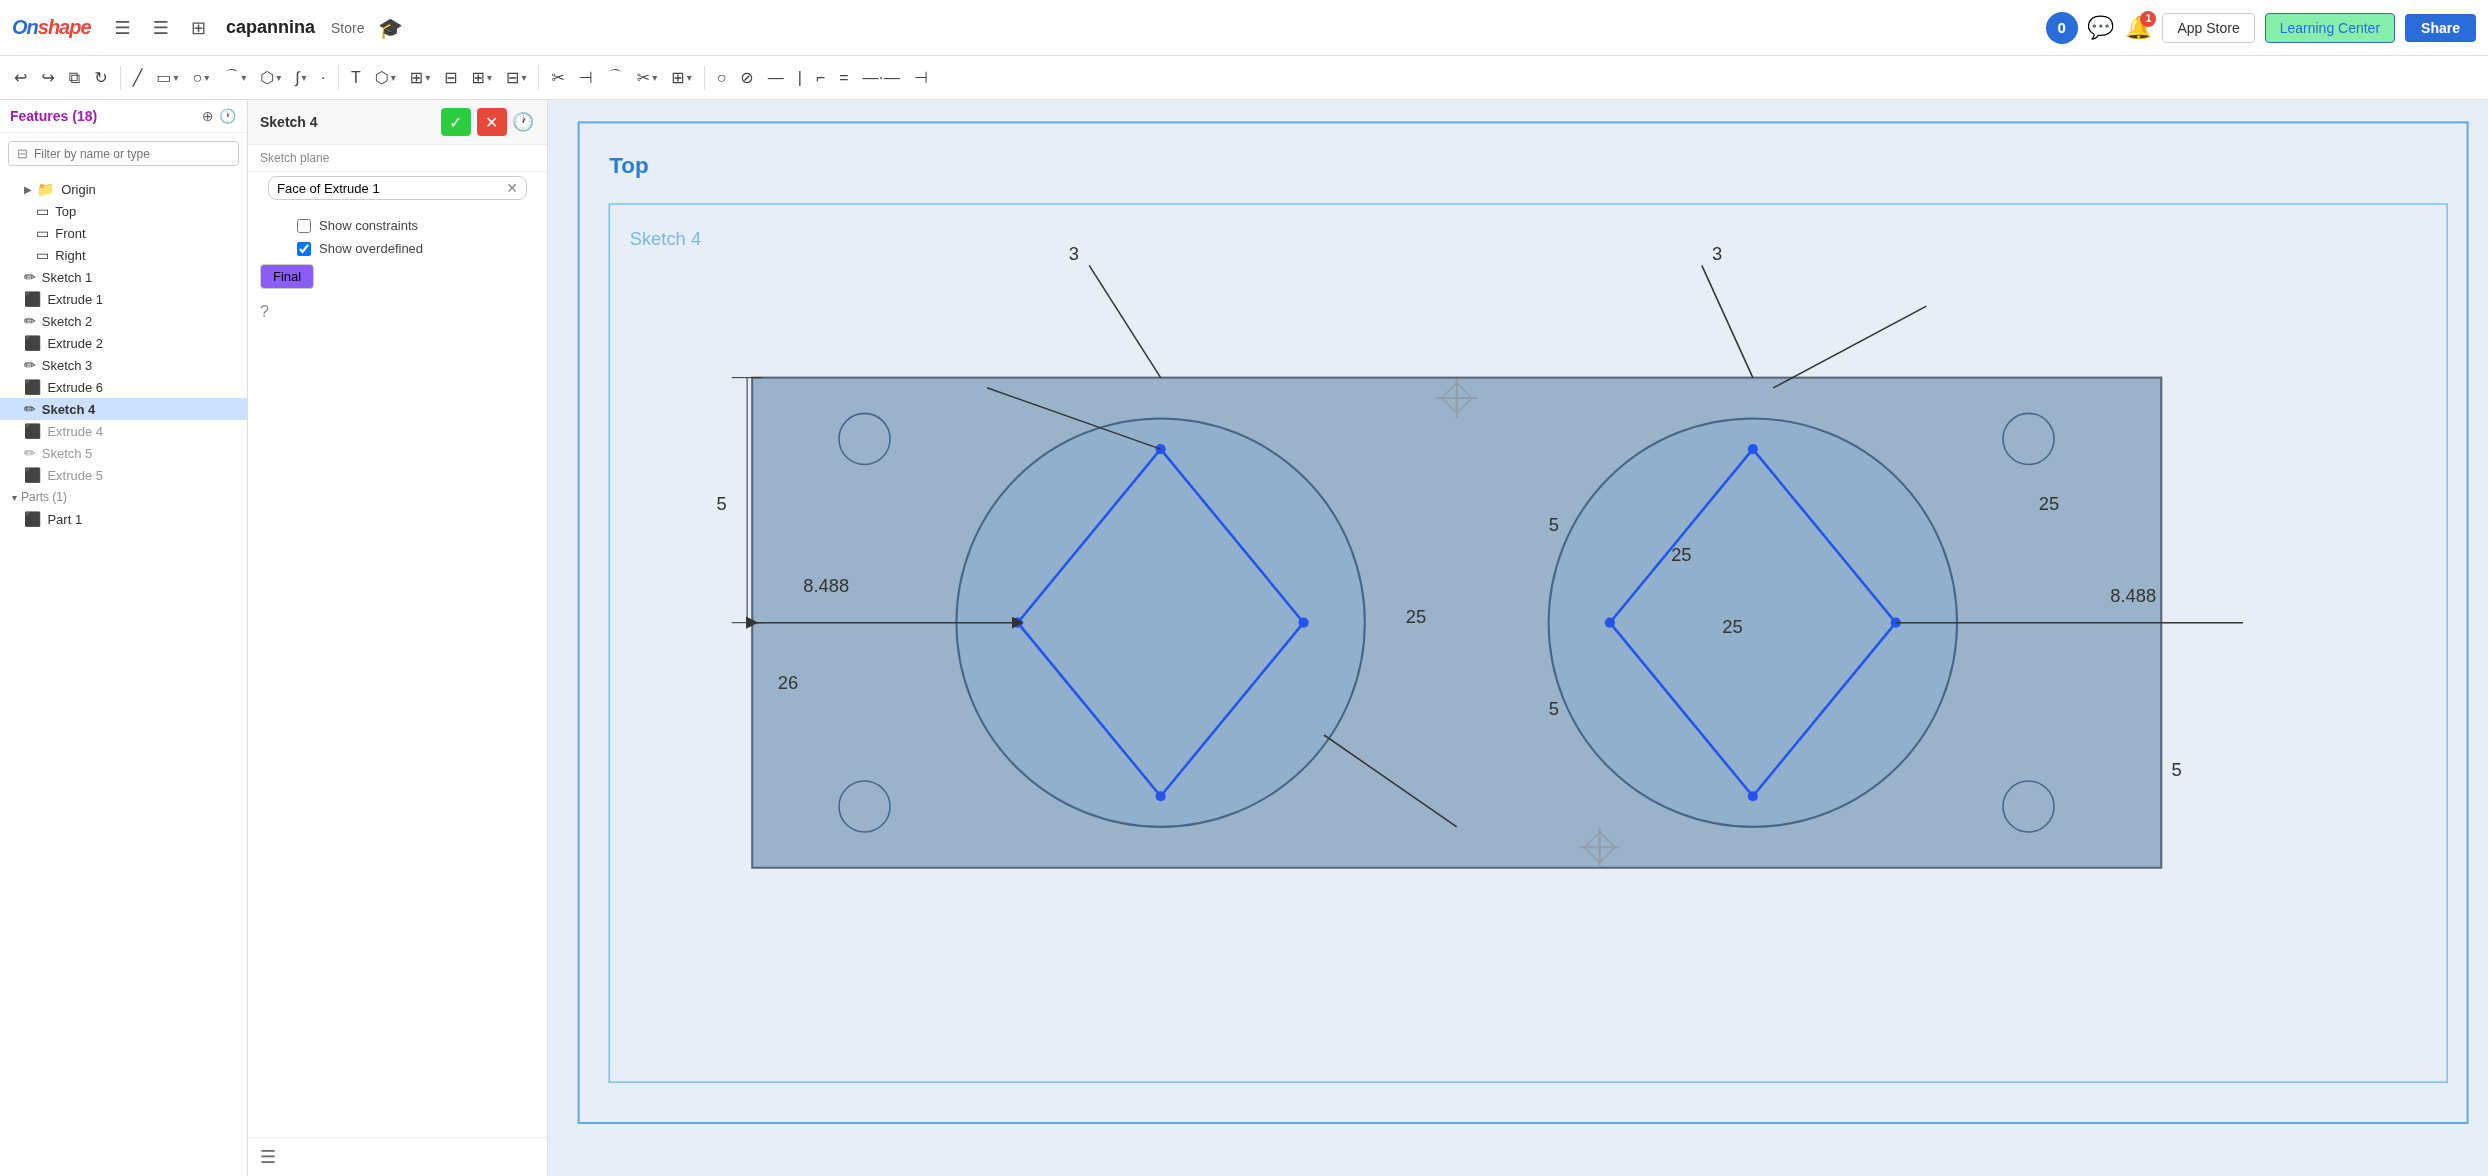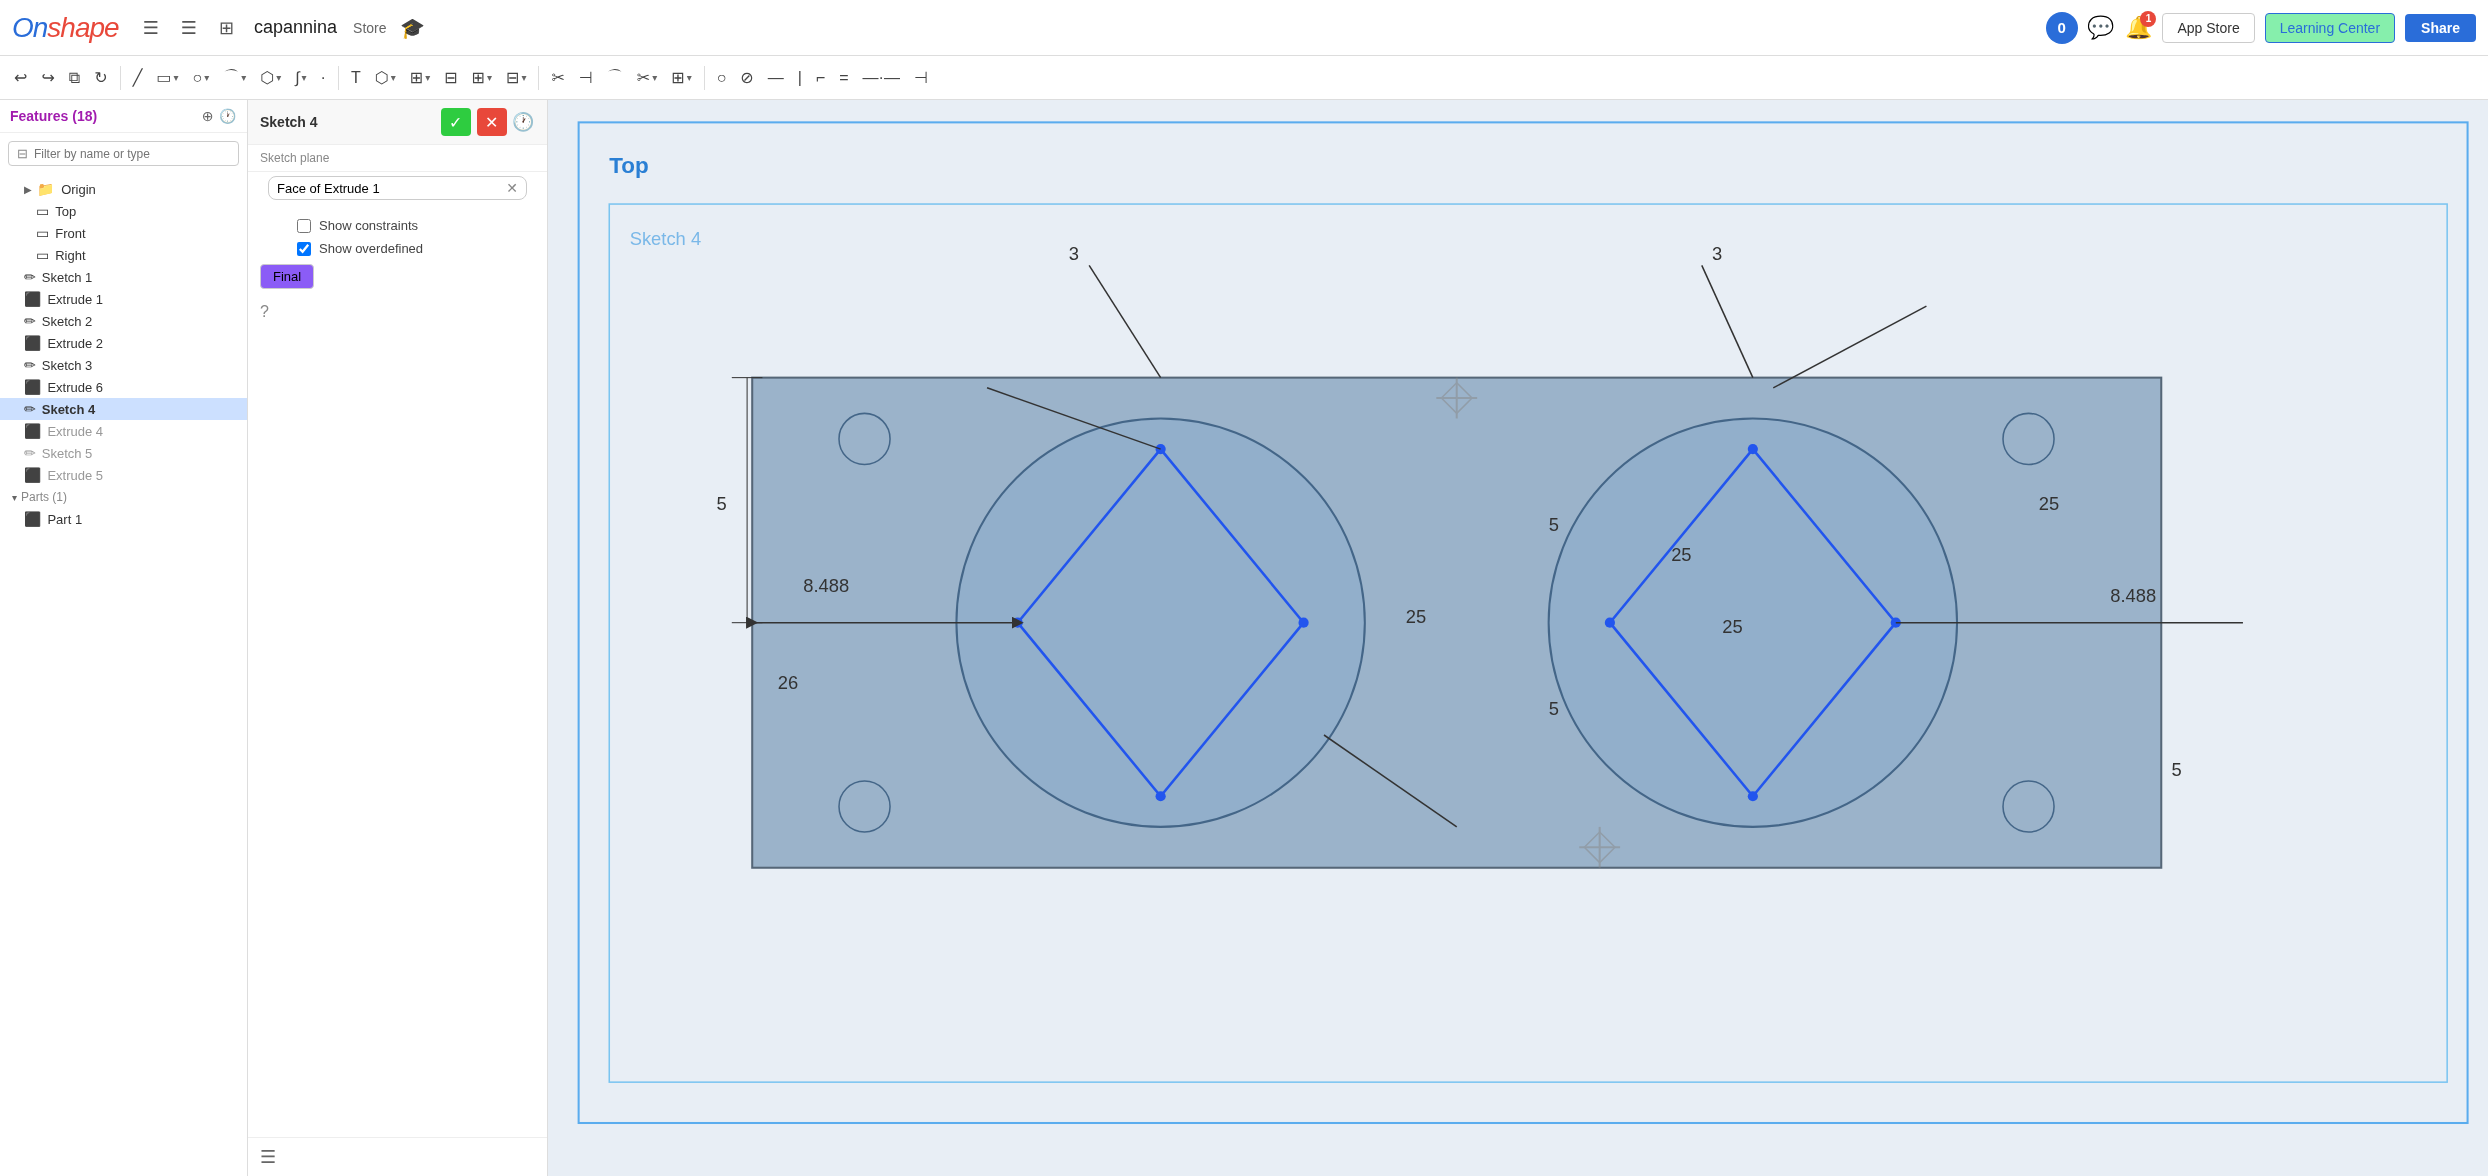--- a/index.html
+++ b/index.html
@@ -3,24 +3,24 @@
   <meta charset="utf-8">
   <style>
     * { box-sizing: border-box; margin: 0; padding: 0; }
     body { font-family: 'Segoe UI', Arial, sans-serif; font-size: 13px; background: #f0f0f0; overflow: hidden; width: 2488px; height: 1176px; }
 
     
     .top-nav {
       display: flex; align-items: center; background: #fff; border-bottom: 1px solid #ddd;
       height: 56px; padding: 0 12px; gap: 10px; position: relative; z-index: 100;
     }
-    .logo { color: #e8483a; font-size: 28px; font-weight: 400; font-style: italic; letter-spacing: -1px; margin-right: 8px; }
+    .logo { color: #e8483a; font-size: 20px; font-weight: 700; font-style: italic; letter-spacing: -1px; margin-right: 8px; }
     .logo span { color: #2a6dd9; }
     .nav-icon-btn { background: none; border: none; cursor: pointer; padding: 4px 6px; color: #555; font-size: 18px; }
-    .project-title { font-size: 18px; font-weight: 400; color: #222; margin-left: 4px; }
+    .project-title { font-size: 18px; font-weight: 700; color: #222; margin-left: 4px; }
     .project-branch { font-size: 14px; color: #666; margin-left: 6px; }
     .nav-hat { font-size: 20px; color: #2a6dd9; margin-left: 4px; }
     .nav-right { margin-left: auto; display: flex; align-items: center; gap: 10px; }
     .nav-count-badge {
       background: #2a6dd9; color: #fff; border-radius: 50%; width: 32px; height: 32px;
       display: flex; align-items: center; justify-content: center; font-weight: bold; font-size: 15px;
     }
     .nav-icon-circle { color: #555; font-size: 22px; cursor: pointer; }
     .notif-wrapper { position: relative; cursor: pointer; }
     .notif-badge {

